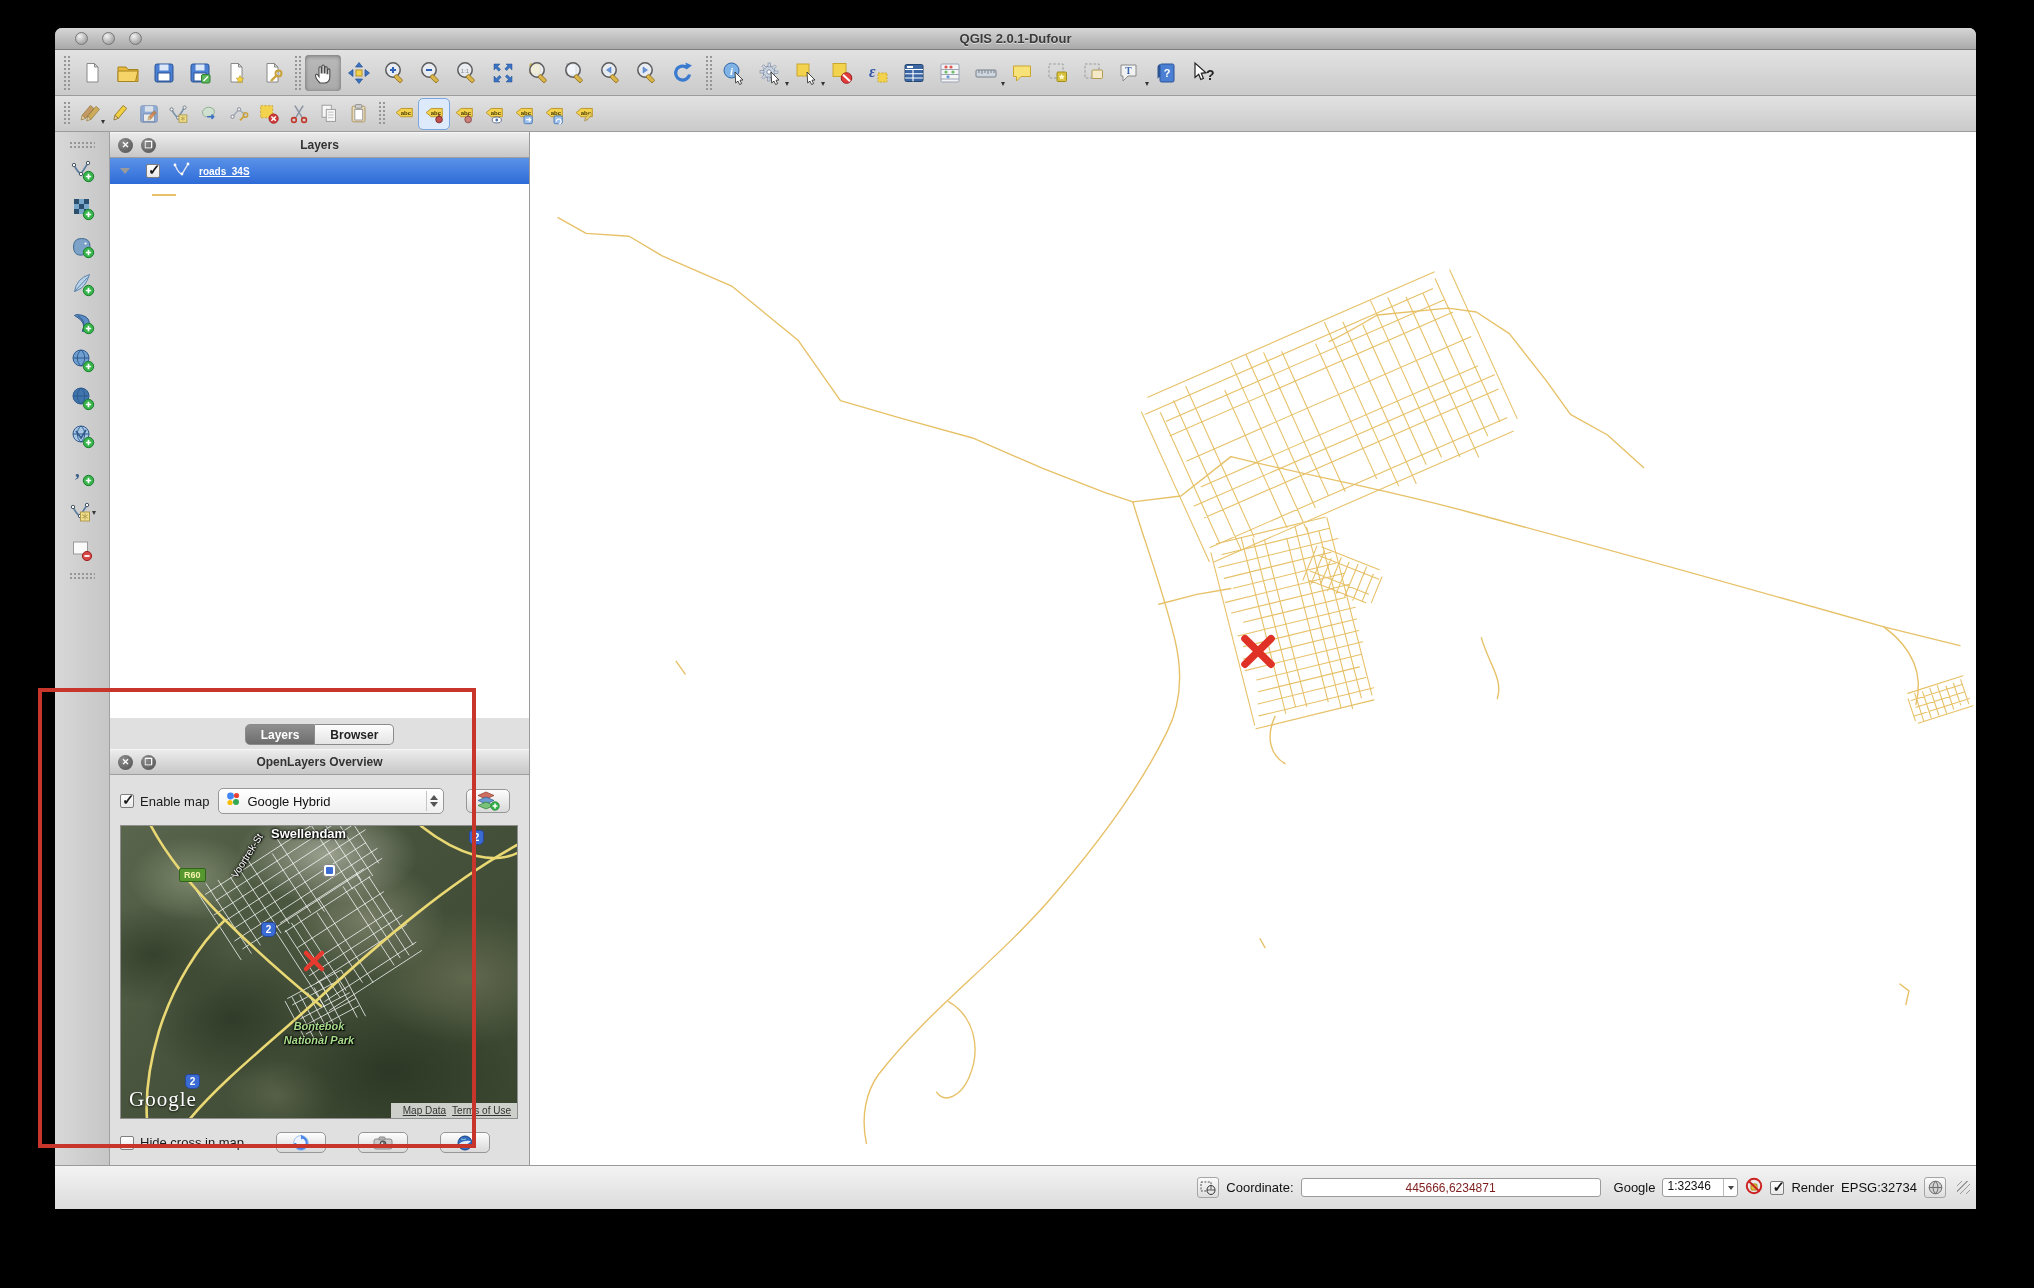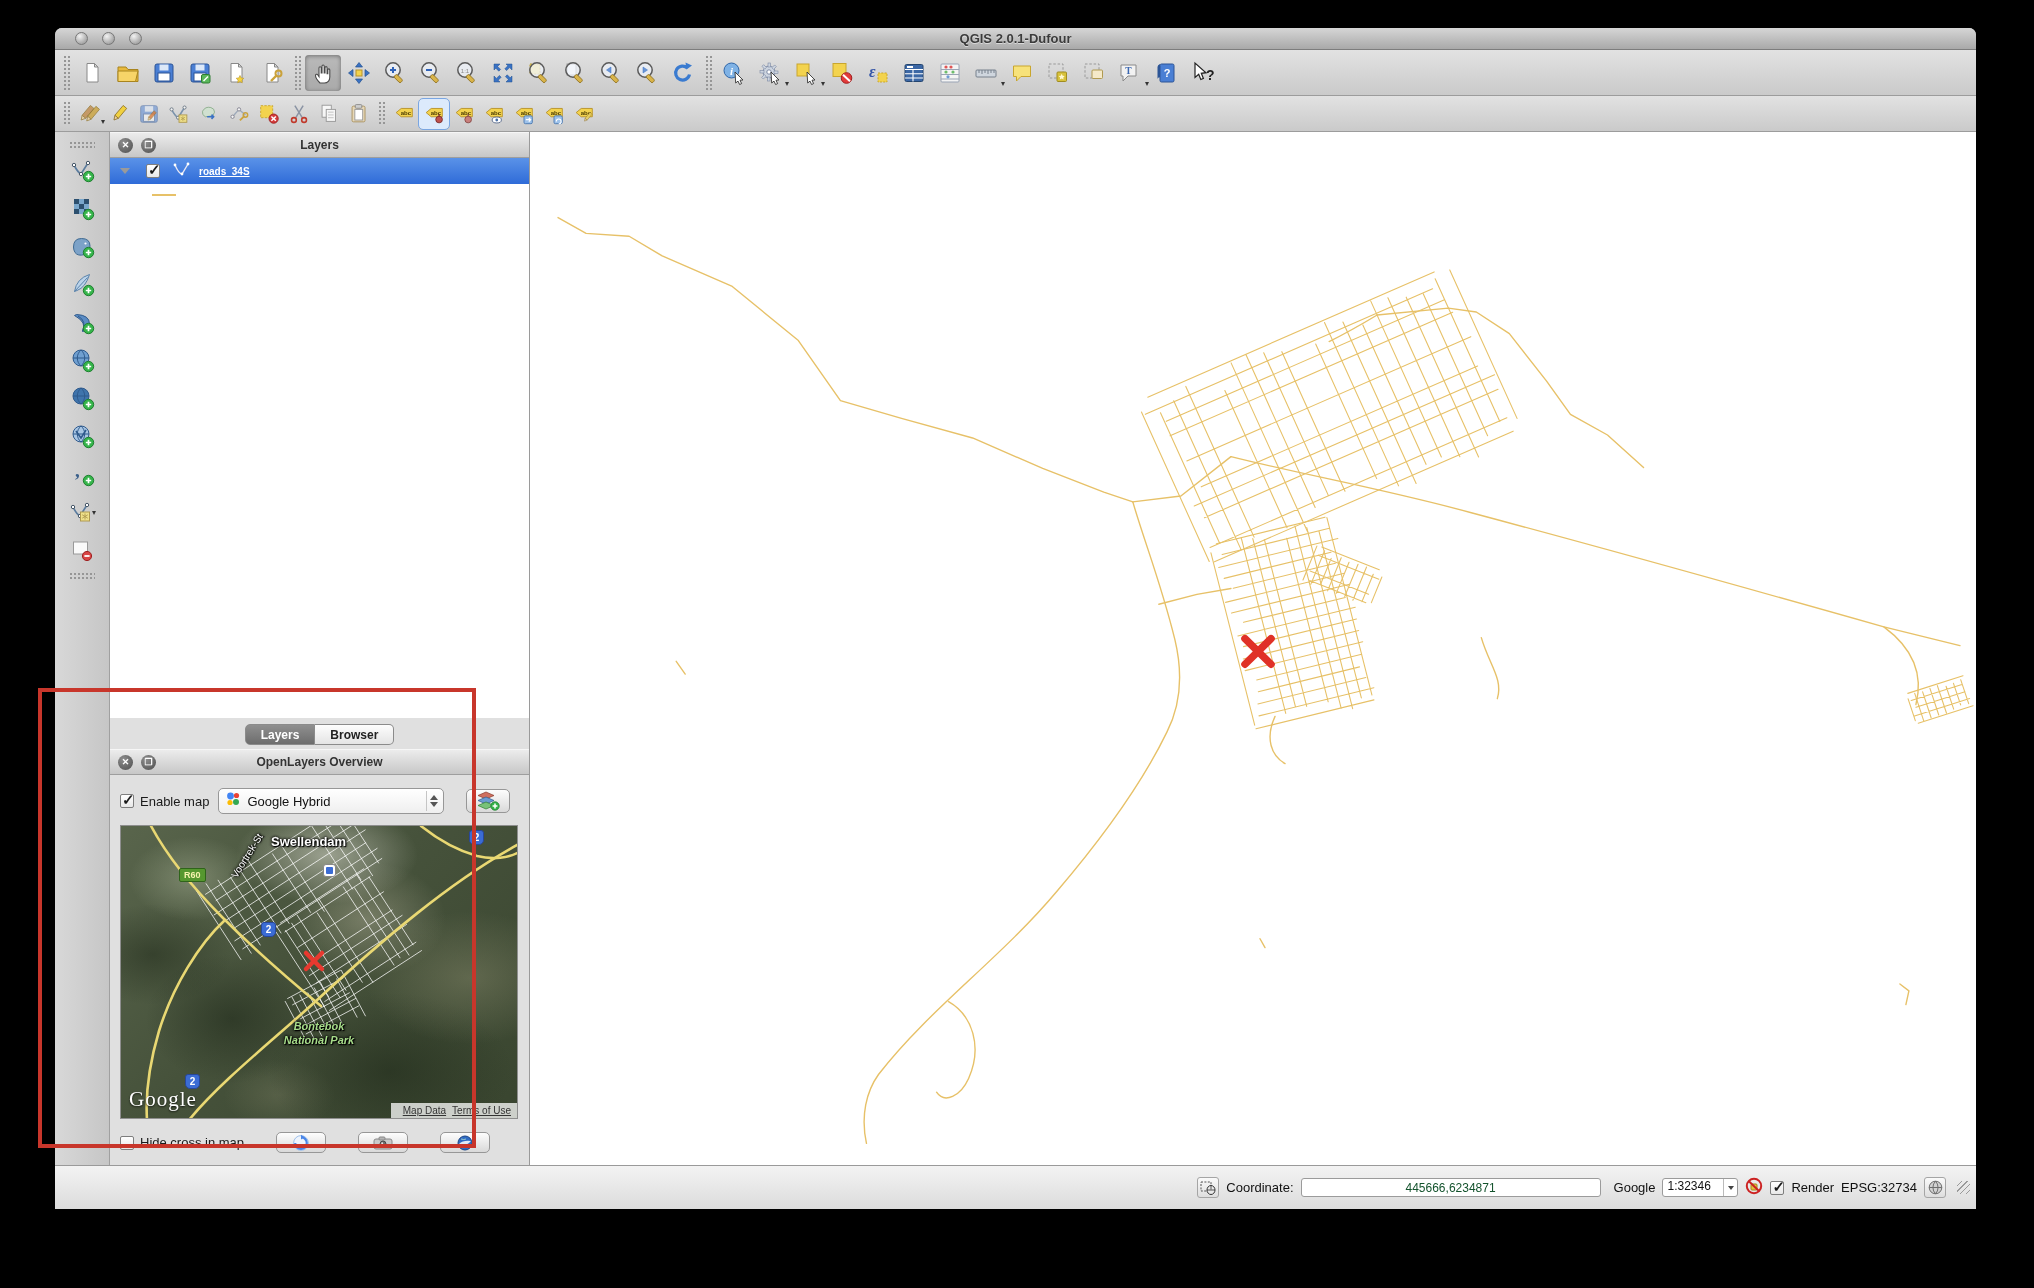--- a/index.html
+++ b/index.html
@@ -80,21 +80,21 @@
   .attr span { text-decoration:underline; margin-left:6px; }
   .hide-row { display:flex; align-items:center; margin-top:13px; }
   .hide-row label { font-size:13px; color:#1a1a1a; margin-left:6px; }
   .hbtn { width:50px; height:21px; margin-left:32px; }
   
   #canvas { flex:1; background:#fff; position:relative; min-width:0; }
   #canvas svg { display:block; width:100%; height:100%; }
   
   #statusbar { height:44px; background:linear-gradient(#f3f3f3,#dcdcdc); border-top:1px solid #9a9a9a; display:flex; align-items:center; font-size:13px; color:#111; flex:none; padding:0 6px; }
   #statusbar .right { margin-left:auto; display:flex; align-items:center; gap:7px; }
-  .coordfield { width:300px; height:19px; border:1px solid #9b9b9b; border-radius:3px; background:#fff; text-align:center; font-size:12px; font-family:"Liberation Sans",sans-serif; color:#14532d; }
+  .coordfield { width:300px; height:19px; border:1px solid #9b9b9b; border-radius:3px; background:#fff; text-align:center; font-size:12px; font-family:"Liberation Sans",sans-serif; color:#7f1d1d; }
   .scalecombo { display:flex; align-items:flex-start; border:1px solid #9b9b9b; border-radius:3px; background:#fff; height:19px; }
   .scalecombo input { width:60px; border:none; background:transparent; font-size:12px; padding-left:4px; color:#111; font-family:"Liberation Sans",sans-serif; }
   .scalecombo .arr { width:14px; height:100%; border-left:1px solid #bbb; display:flex; align-items:center; justify-content:center; }
   .scalecombo .arr i { width:0;height:0;border-left:3.5px solid transparent;border-right:3.5px solid transparent;border-top:4.5px solid #444; }
   .sbtn { width:22px; height:21px; border:1px solid #a5a5a5; border-radius:3px; background:linear-gradient(#fafafa,#dedede); display:flex; align-items:center; justify-content:center; }
   .grip { width:13px; height:13px; margin-left:4px; background:repeating-linear-gradient(135deg,transparent 0 3px,#9a9a9a 3px 4px); }
   
   #annotation { position:absolute; left:38px; top:688px; width:438px; height:460px; border:4px solid #c8362b; pointer-events:none; z-index:50; }
 </style>
 </head>
@@ -683,21 +683,21 @@
           <svg id="ovsvg" width="398" height="294" viewBox="0 0 398 294">
               <path d="M84.5,68.3 L218.8,-19.0 M95.1,74.5 L225.9,-10.4 M93.1,88.9 L236.4,-4.1 M101.5,96.6 L244.2,3.9 M114.3,101.4 L244.8,16.7 M113.8,114.8 L256.1,22.4 M121.8,122.8 L260.8,32.5 M75.6,65.1 L120.0,133.6 M85.1,57.7 L130.2,127.2 M97.1,54.2 L139.2,119.0 M109.6,51.5 L145.5,106.7 M118.0,42.3 L160.0,107.0 M125.6,32.0 L168.1,97.4 M151.5,27.8 L189.6,86.4 M154.8,10.8 L203.2,85.3 M187.0,-5.7 L231.7,63.1 M201.2,-5.8 L239.9,53.7 M205.1,-21.9 L251.6,49.7 M220.9,-19.7 L257.6,37.0 " fill="none" stroke="rgba(255,255,255,.75)" stroke-width="1" stroke-linecap="round" stroke-linejoin="round"></path>
               <path d="M159.4,96.9 L242.8,42.8 M163.9,105.9 L249.1,50.6 M176.7,121.5 L262.5,65.8 M188.5,137.7 L271.1,84.0 M188.4,149.6 L281.1,89.4 M195.5,156.9 L285.5,98.5 M203.7,175.5 L294.9,116.2 M208.4,184.4 L300.5,124.6 M155.0,106.0 L203.5,180.7 M164.6,104.4 L207.8,170.9 M170.7,97.2 L219.2,171.8 M176.1,89.1 L225.0,164.3 M196.2,86.9 L241.3,156.3 M197.9,73.0 L251.8,156.1 M222.3,60.9 L273.0,139.1 M233.4,61.6 L279.0,131.8 M235.6,48.5 L288.0,129.1 M248.1,51.1 L292.1,118.8 " fill="none" stroke="rgba(255,255,255,.75)" stroke-width="1" stroke-linecap="round" stroke-linejoin="round"></path>
               <path d="M166.6,172.5 L219.4,144.4 M171.6,178.8 L222.1,152.0 M179.6,192.7 L228.4,166.8 M180.4,201.3 L234.6,172.5 M185.1,207.9 L237.7,179.9 M164.2,175.4 L187.0,218.1 M171.1,171.3 L194.1,214.4 M178.9,168.9 L200.7,209.9 M186.9,166.8 L206.4,203.6 M193.3,161.9 L215.1,202.9 M199.4,156.4 L221.4,197.8 M215.7,152.9 L236.1,191.2 M220.3,144.4 L244.4,189.9 " fill="none" stroke="rgba(255,255,255,.75)" stroke-width="1" stroke-linecap="round" stroke-linejoin="round"></path>
               <path d="M398,18 C330,55 260,115 195,175 C150,216 100,255 68,294" fill="none" stroke="#e9d873" stroke-width="2.6" stroke-linecap="round" stroke-linejoin="round"></path>
               <path d="M30,0 C45,28 68,58 102,92 C134,124 166,152 200,180" fill="none" stroke="#e9d873" stroke-width="2.6" stroke-linecap="round" stroke-linejoin="round"></path>
               <path d="M104,94 C78,118 52,160 38,205 C30,232 24,262 26,294" fill="none" stroke="#e9d873" stroke-width="2.6" stroke-linecap="round" stroke-linejoin="round"></path>
               <path d="M300,0 C315,12 335,24 356,30 C372,34 388,32 398,26" fill="none" stroke="#e9d873" stroke-width="2.6" stroke-linecap="round" stroke-linejoin="round"></path>
               <path d="M185,127 L201,143 M201,127 L185,143" fill="none" stroke="#e8392f" stroke-width="4.5" stroke-linecap="round" stroke-linejoin="round"></path>
             </svg>
-          <div class="ovlabel" style="left:150px;top:8px;font-size:13px;font-weight:bold;">Swellendam</div>
+          <div class="ovlabel" style="left:150px;top:0;font-size:13px;font-weight:bold;">Swellendam</div>
           <div class="ovlabel" style="left:108px;top:48px;font-size:10px;transform:rotate(-58deg);transform-origin:left top;">Voortrek-St</div>
           <div class="r60" style="left:58px;top:42px;">R60</div>
           <div class="shield" style="left:348px;top:4px;">2</div>
           <div class="shield" style="left:140px;top:96px;">2</div>
           <div class="shield" style="left:64px;top:248px;">2</div>
           <div class="transit" style="left:202px;top:38px;">
               <span></span>
             </div>
           <div class="ovlabel" style="left:0;right:0;top:194px;text-align:center;font-size:11px;font-weight:bold;font-style:italic;color:#a7dc8a;"><span>Bontebok</span></div>
           <div class="ovlabel" style="left:0;right:0;top:208px;text-align:center;font-size:11px;font-weight:bold;font-style:italic;color:#a7dc8a;"><span>National Park</span></div>

